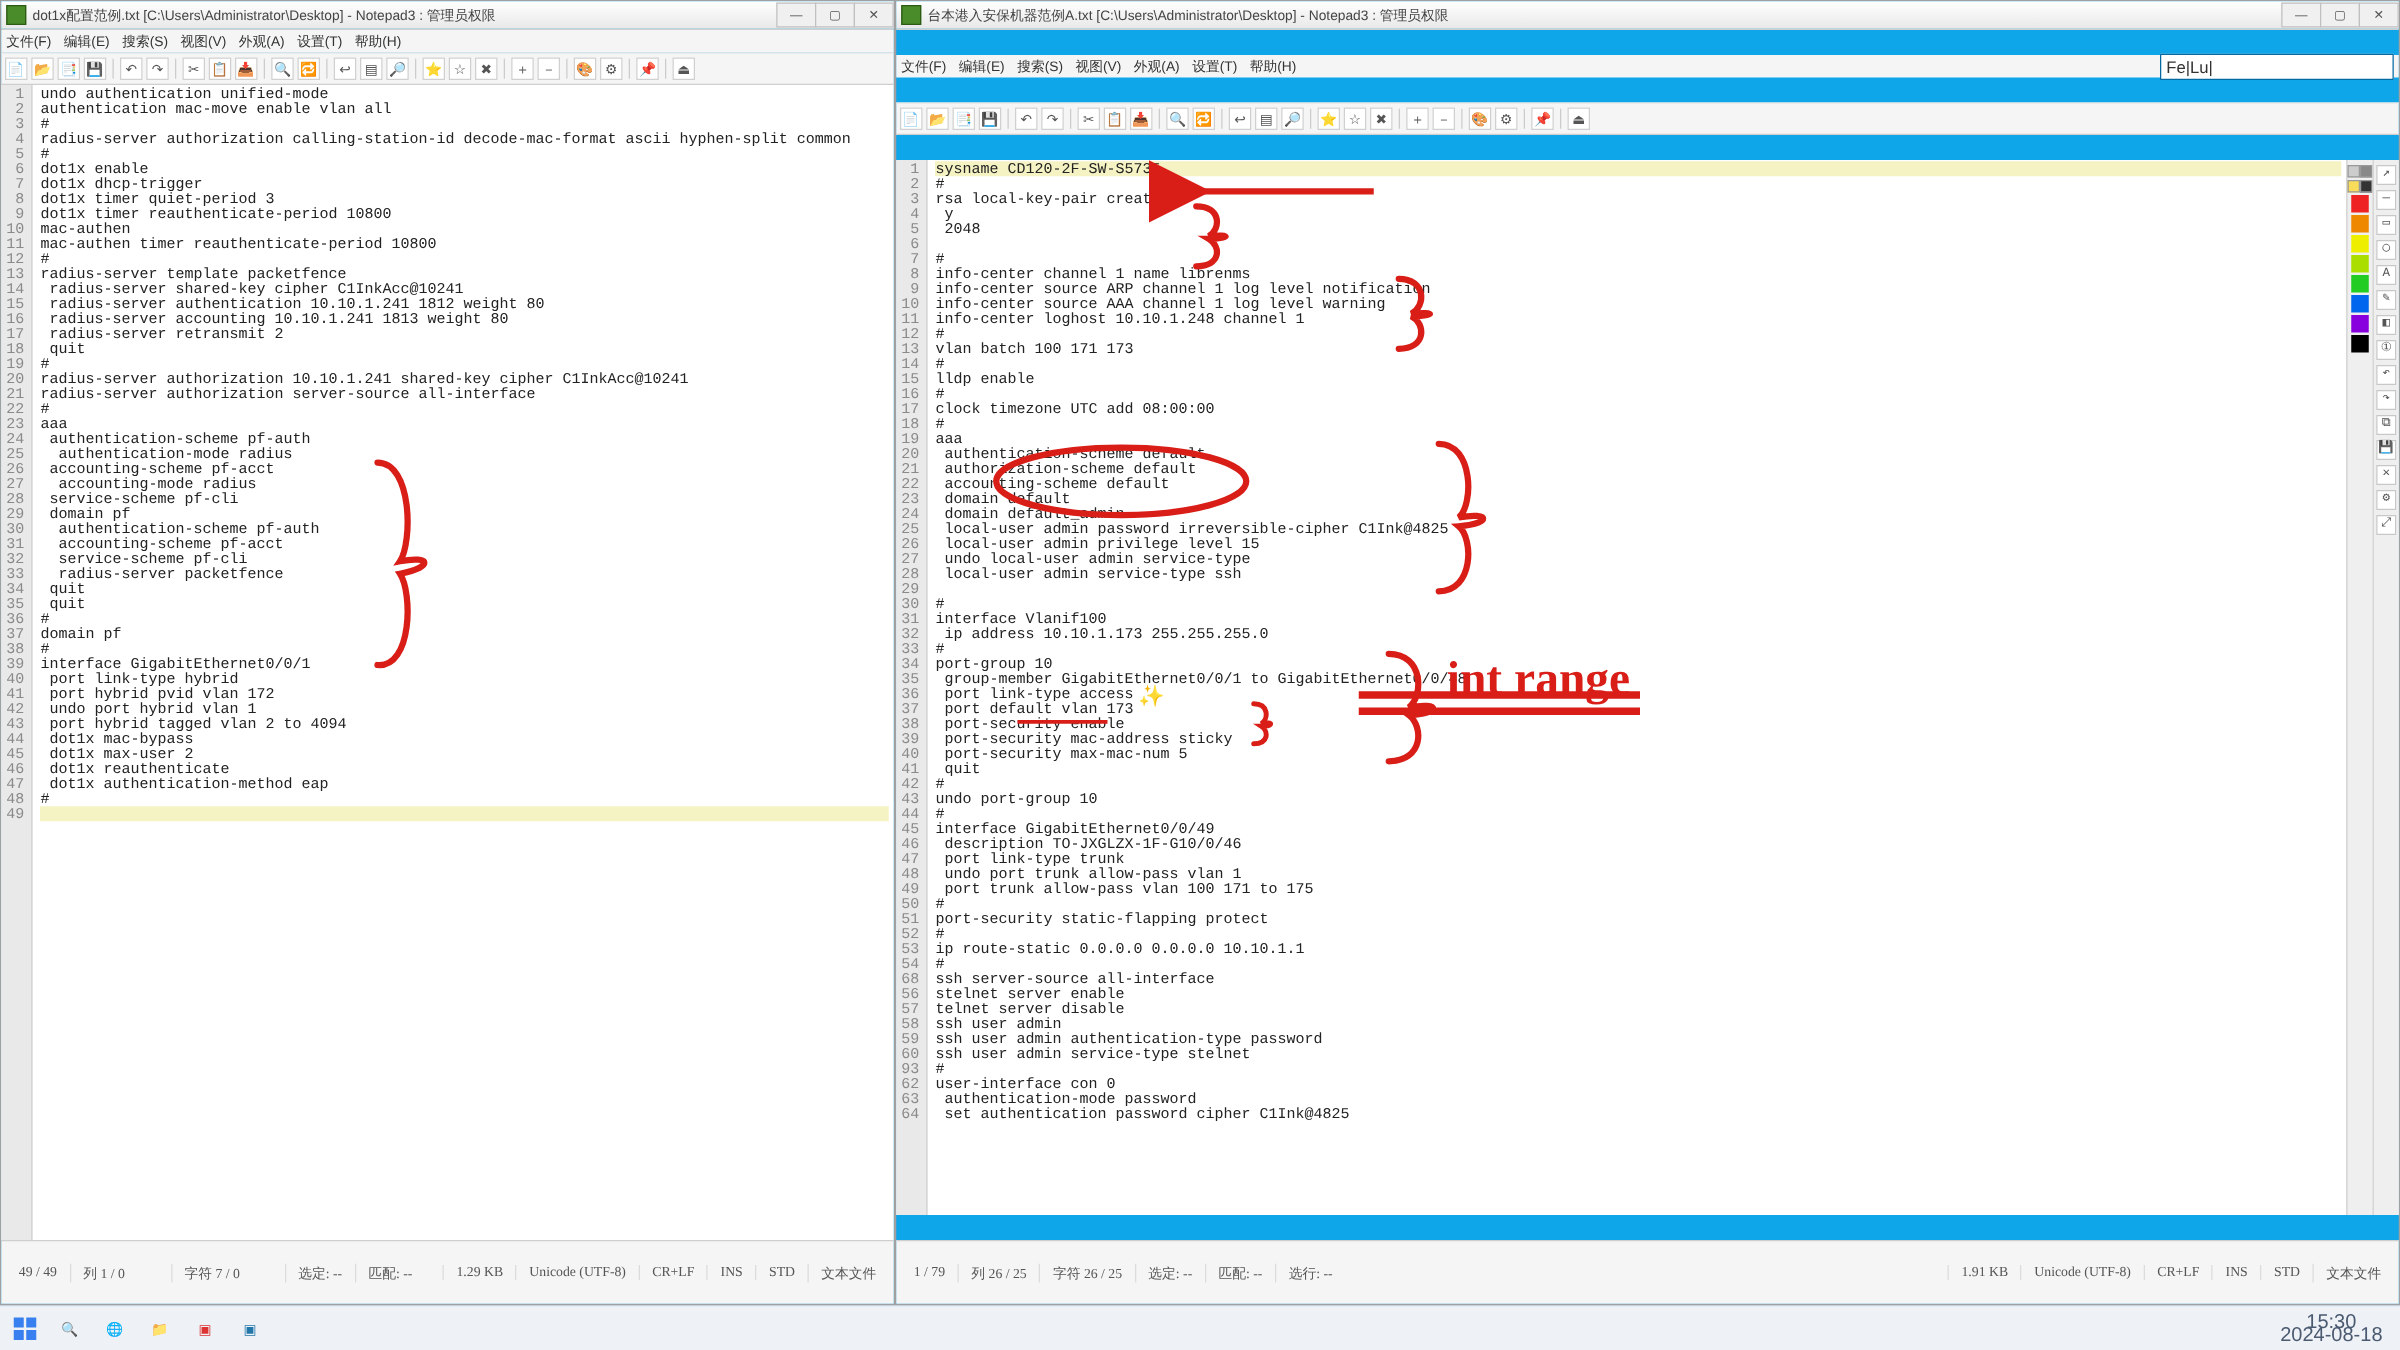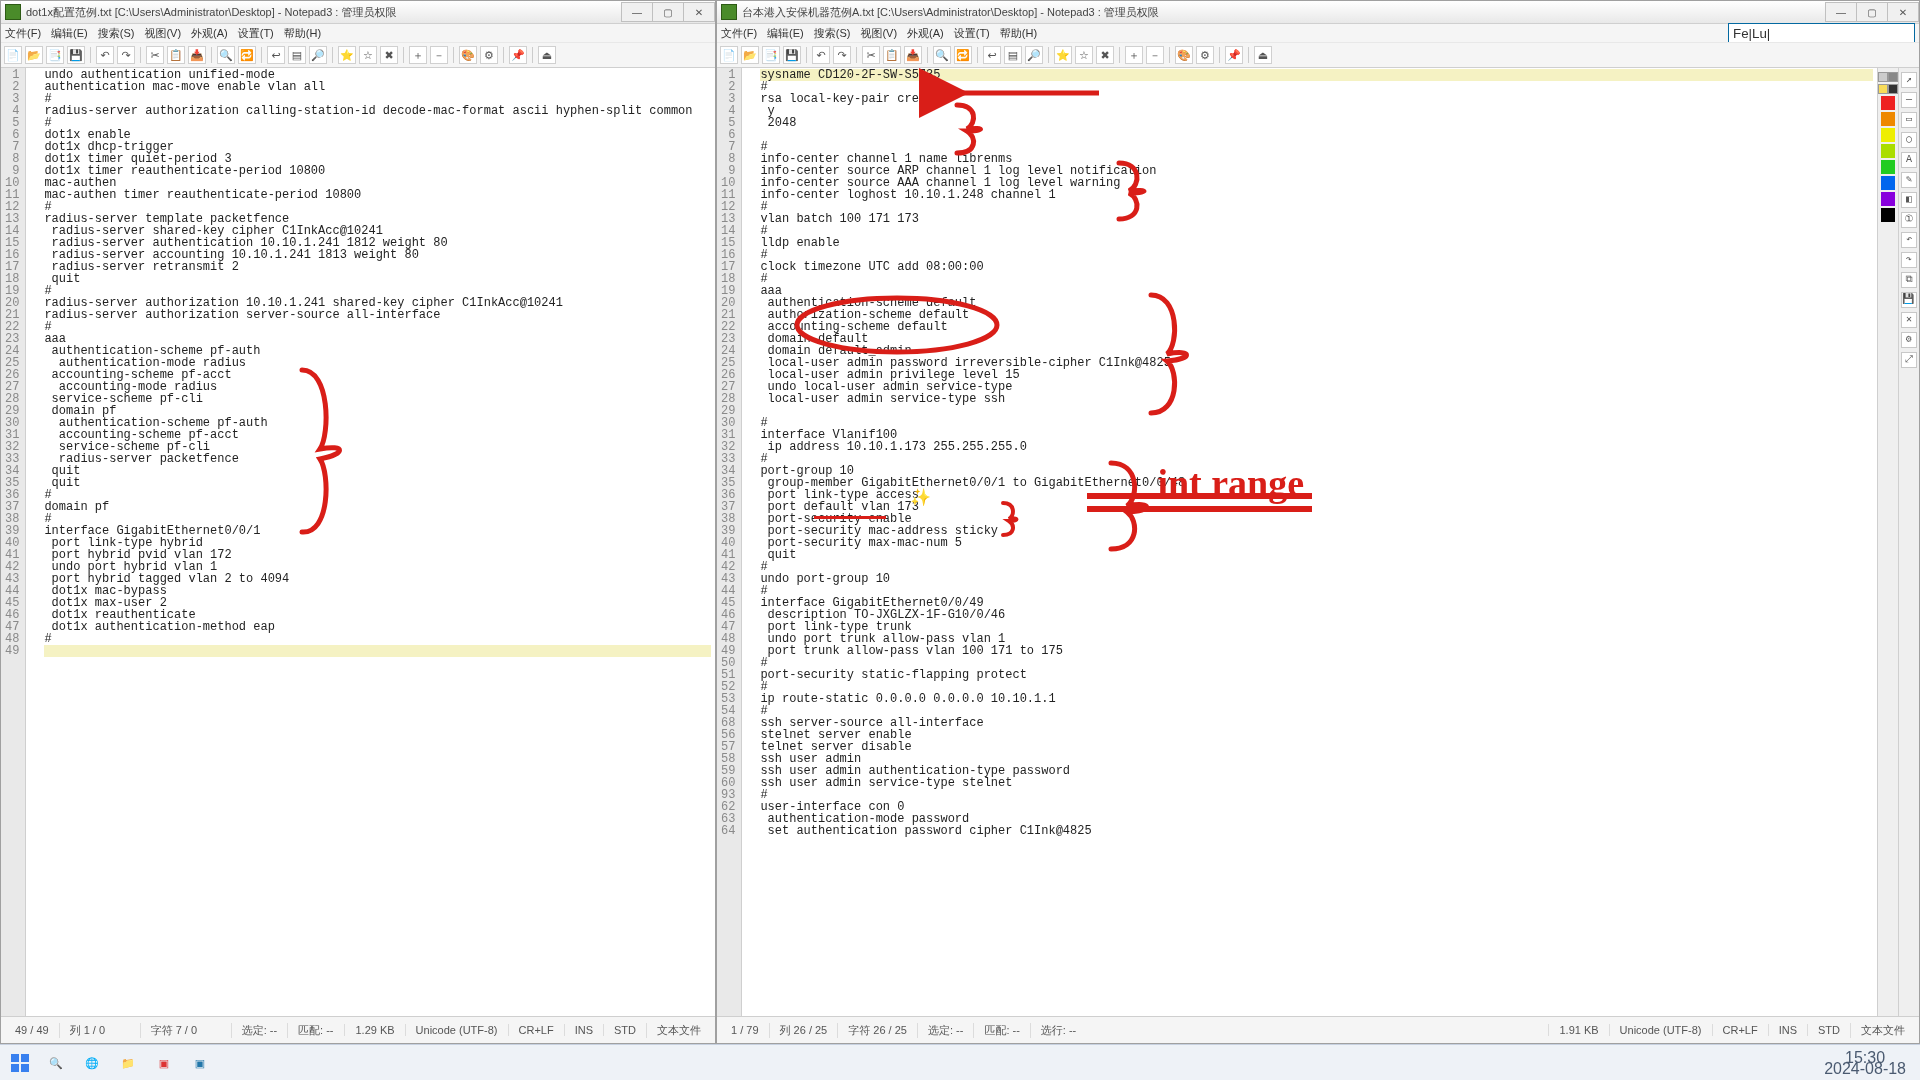--- a/index.html
+++ b/index.html
@@ -1,36 +1,36 @@
 <!DOCTYPE html>
 <html><head>
 <meta charset="utf-8">
 <style>
   html,body{margin:0;padding:0;font-family:"Microsoft YaHei",Tahoma,Arial,sans-serif;font-size:11px;background:#d4d4d4;width:1920px;height:1080px;overflow:hidden;}
   .desktop{display:flex;height:calc(1080px - 36px);}
   .npp{display:flex;flex-direction:column;background:#0ea5e9;border:1px solid #a0a0a0;box-sizing:border-box;justify-content:space-between;}
   .npp.left{width:716px;}
-  .npp.right{flex:1;}
+  .npp.right{flex:1;gap:20px;}
   .titlebar{height:22px;display:flex;align-items:center;background:linear-gradient(#ffffff,#e8e8e8);border-bottom:1px solid #cfcfcf;font-size:11px;color:#444;padding-left:4px;}
   .titlebar .ticon{width:14px;height:14px;background:#4a8b2a;margin-right:5px;border:1px solid #2d5a15;}
   .titlebar .tfill{flex:1;white-space:nowrap;overflow:hidden;text-overflow:ellipsis;}
   .winbtns{display:flex;}
   .winbtn{width:30px;height:18px;border:1px solid #c0c0c0;background:#f0f0f0;margin-left:-1px;display:flex;align-items:center;justify-content:center;font-size:10px;color:#555;}
   .winbtn.close{}
   .menubar{height:18px;display:flex;align-items:center;background:#f5f5f5;padding:0 4px;gap:10px;color:#333;font-size:11px;}
   .menubar span{cursor:default;}
   .toolbar{height:24px;display:flex;align-items:center;background:#f5f5f5;border-top:1px solid #e8e8e8;border-bottom:1px solid #cfcfcf;padding:0 3px;gap:3px;}
   .tbtn{width:16px;height:16px;border:1px solid #d0d0d0;background:#ffffff;font-size:11px;display:flex;align-items:center;justify-content:center;color:#555;}
   .tsep{width:1px;height:16px;background:#cccccc;margin:0 2px;}
   .editor{flex:1;display:flex;background:#ffffff;overflow:hidden;font-family:Consolas,"Courier New",monospace;font-size:12px;line-height:1.05;color:#222;position:relative;}
   .gutter{background:#e9e9e9;color:#8a8a8a;text-align:right;padding:1px 6px 0 4px;user-select:none;border-right:1px solid #cfcfcf;min-width:14px;}
-  .code{flex:1;padding:1px 4px 0 18px;white-space:pre;position:relative;overflow:hidden;}
+  .code{flex:1;padding:1px 4px 0 6px;white-space:pre;position:relative;overflow:hidden;}
   .code-line{height:12px;}
   .code-line.hl{background:#f3efb4cc;}
-  .statusbar{height:18px;display:flex;align-items:center;border-top:1px solid #cfcfcf;background:#f5f5f5;color:#555;font-size:11px;padding:4px 4px;}
+  .statusbar{height:18px;display:flex;align-items:center;border-top:1px solid #cfcfcf;background:#f5f5f5;color:#555;font-size:11px;padding:16px 4px;font-family:Liberation Serif, serif;}
   .statusbar .cell{padding:0 10px;border-left:1px solid #dcdcdc;white-space:nowrap;}
   .statusbar .cell:first-child{border-left:none;}
   .searchbox{padding:2px 4px;border:1px solid #0369a1;background:#fff;color:#333;margin-left:4px;}
   .anno{position:absolute;z-index:10;pointer-events:none;}
   .anno svg{overflow:visible;}
   .side-palette{width:20px;background:#efefef;border-left:1px solid #cfcfcf;display:flex;flex-direction:column;align-items:center;padding-top:4px;gap:2px;}
   .pal-swatch{width:14px;height:14px;}
   .pal-row{display:flex;}
   .pal-row div{width:8px;height:8px;border:1px solid #999;}
   .side-tools{width:20px;background:#efefef;border-left:1px solid #cfcfcf;display:flex;flex-direction:column;align-items:center;padding-top:4px;gap:4px;}

